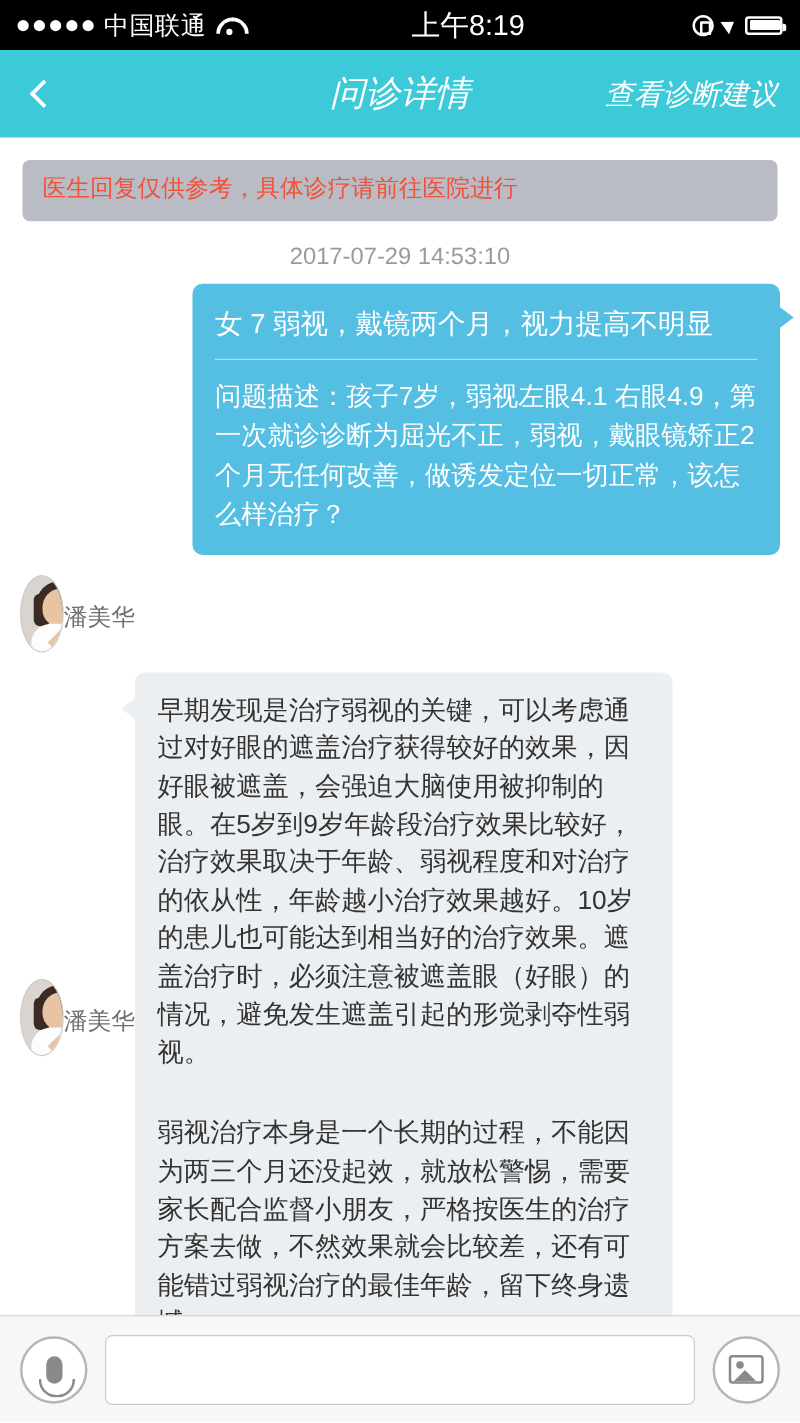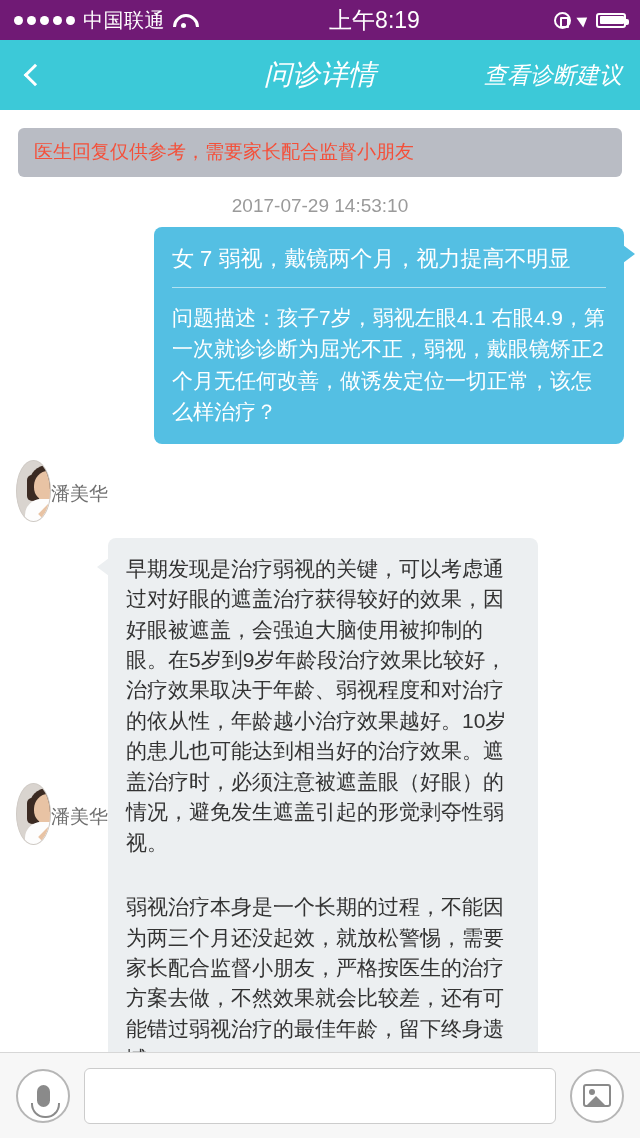--- a/index.html
+++ b/index.html
@@ -12,21 +12,21 @@
   .screen {
     position: relative;
     width: 640px; height: 1138px;
     display: flex; flex-direction: column;
     background: #ffffff;
   }
 
   
   .statusbar {
     height: 40px;
-    background: #701a75;
+    background: #000000;
     color: #ffffff;
     display: flex;
     align-items: center;
     padding: 0 14px;
     font-size: 20px;
     flex: 0 0 auto;
   }
   .sb-left { display: flex; align-items: center; gap: 8px; }
   .dots { display: flex; gap: 4px; align-items: center; }
   .dot { width: 9px; height: 9px; border-radius: 50%; background: #ffffff; display: block; }
@@ -321,21 +321,21 @@
   <div class="navbar">
     <div class="nav-back">
       <span></span>
     </div>
     <div class="nav-title">问诊详情</div>
     <div class="nav-action">查看诊断建议</div>
   </div>
 
   <div class="chat">
 
-    <div class="notice">医生回复仅供参考，需要家长配合监督小朋友</div>
+    <div class="notice">医生回复仅供参考，具体诊疗请前往医院进行</div>
 
     <div class="timestamp">2017-07-29 14:53:10</div>
 
     <div class="row right">
       <div class="bubble blue tail">
         <div class="q-title">女 7  弱视，戴镜两个月，视力提高不明显</div>
         <div class="q-divider"></div>
         <div class="q-body">问题描述：孩子7岁，弱视左眼4.1 右眼4.9，第一次就诊诊断为屈光不正，弱视，戴眼镜矫正2个月无任何改善，做诱发定位一切正常，该怎么样治疗？</div>
       </div>
     </div>

